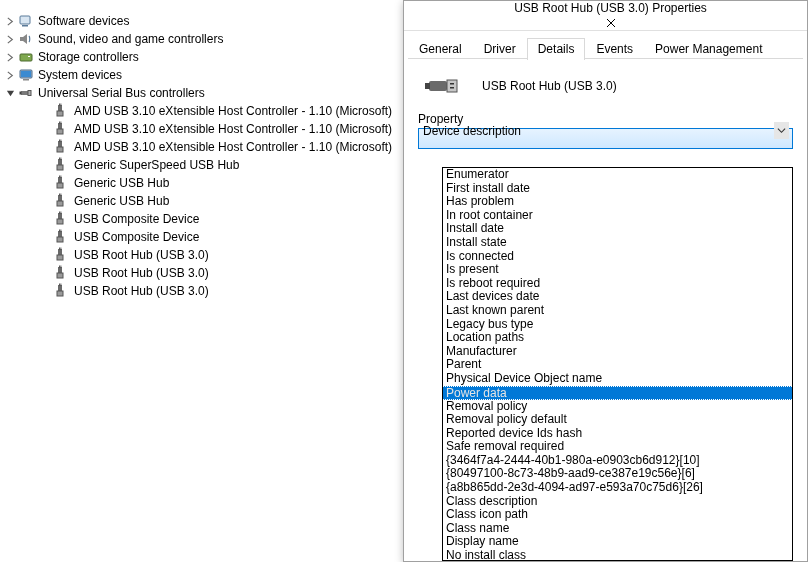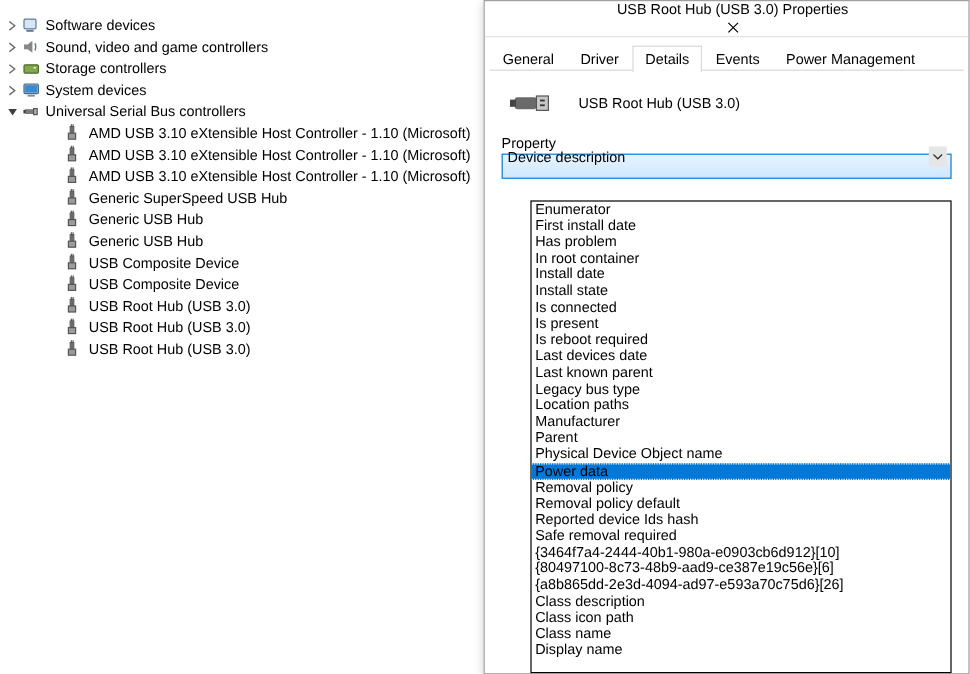--- a/index.html
+++ b/index.html
@@ -155,21 +155,21 @@
   }
   .options-list .opt {
     height: 13.6px;
     line-height: 13.6px;
     padding: 0 3px;
     white-space: nowrap;
     cursor: pointer;
   }
   .options-list .opt.selected {
     background: #0078d7;
-    color: #000000;
+    color: #e5e5e5;
     border: 1px dotted #fff;
     border-left:none; border-right:none;
     box-sizing: border-box;
     padding: 0 3px; height:14px; line-height:12px;
   }
 </style>
 </head>
 <body>
 
 <div class="tree">
@@ -455,14 +455,15 @@
       <div class="opt">Removal policy default</div>
       <div class="opt">Reported device Ids hash</div>
       <div class="opt">Safe removal required</div>
       <div class="opt">{3464f7a4-2444-40b1-980a-e0903cb6d912}[10]</div>
       <div class="opt">{80497100-8c73-48b9-aad9-ce387e19c56e}[6]</div>
       <div class="opt">{a8b865dd-2e3d-4094-ad97-e593a70c75d6}[26]</div>
       <div class="opt">Class description</div>
       <div class="opt">Class icon path</div>
       <div class="opt">Class name</div>
       <div class="opt">Display name</div>
+      <div class="opt">No install class</div>
     </div>
 </div>
 
 </body></html>

